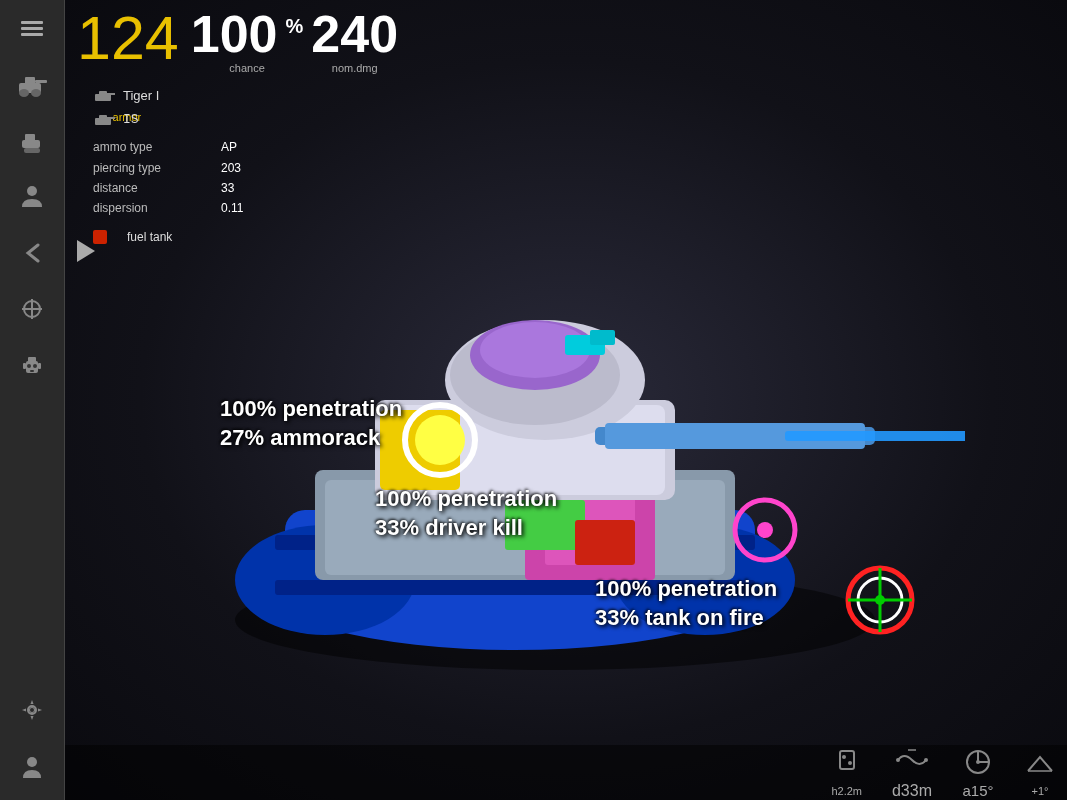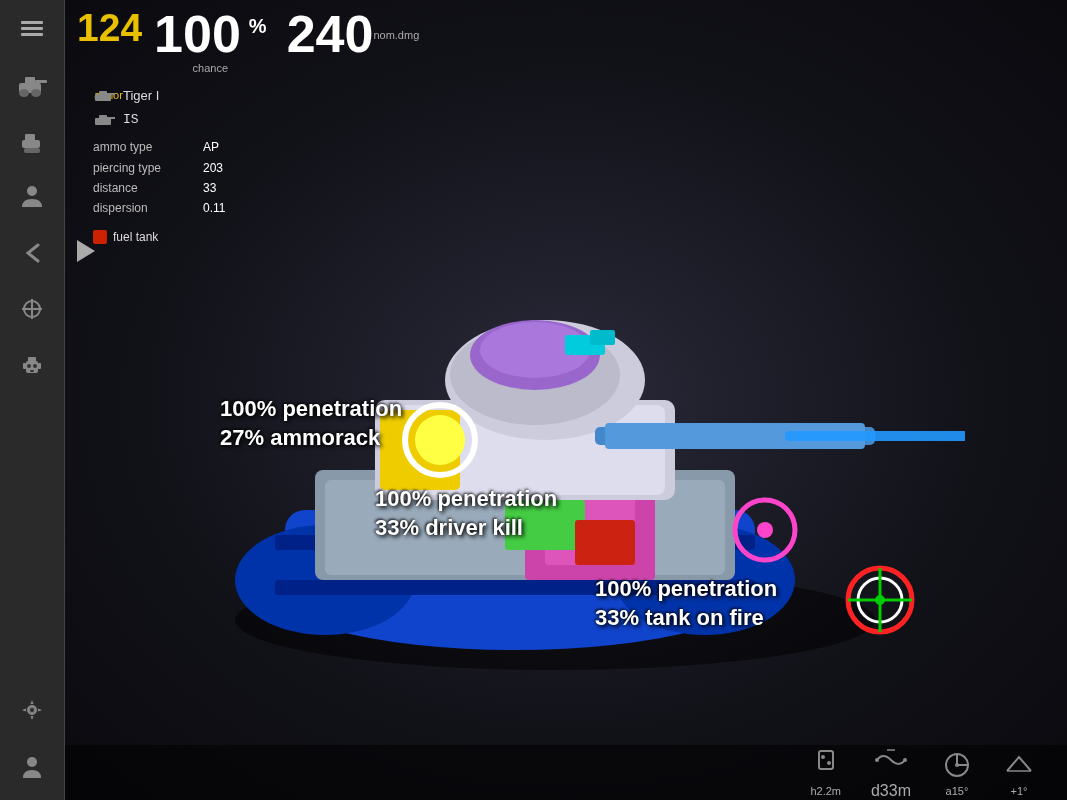--- a/index.html
+++ b/index.html
@@ -58,22 +58,22 @@
       top: 0;
       left: 0;
       right: 0;
       padding: 8px 12px;
       display: flex;
       align-items: flex-start;
       gap: 4px;
     }
 
     #armor-value {
-      font-size: 39px;
-      font-weight: bold;
+      font-size: 61px;
+      font-weight: normal;
       color: #e8c000;
       line-height: 1;
     }
     #armor-label {
       font-size: 11px;
       color: #e8c000;
       margin-top: 42px;
       margin-left: -2px;
     }
 
@@ -96,23 +96,23 @@
       vertical-align: super;
       line-height: 1;
     }
     #chance-label {
       font-size: 11px;
       color: #aaa;
       margin-top: 2px;
     }
 
     #nomdmg-group {
-      margin-left: 16px;
-      display: flex;
-      flex-direction: row;
+      margin-left: 4px;
+      display: flex;
+      flex-direction: column;
       align-items: center;
     }
     #nomdmg-value {
       font-size: 52px;
       font-weight: bold;
       color: #ffffff;
       line-height: 1;
     }
     #nomdmg-label {
       font-size: 11px;
@@ -136,29 +136,29 @@
       gap: 6px;
       margin-bottom: 2px;
       font-size: 13px;
     }
 
     .stats-table {
       margin-top: 6px;
     }
     .stats-row {
       display: flex;
-      gap: 10px;
+      gap: 28px;
     }
     .stats-key { color: #bbb; min-width: 100px; }
     .stats-val { color: #fff; }
 
     .fuel-legend {
       display: flex;
       align-items: center;
-      gap: 6px;
+      gap: 20px;
       margin-top: 8px;
     }
     .fuel-dot {
       width: 14px;
       height: 14px;
       background: #cc2200;
       border-radius: 2px;
     }
 
     
@@ -189,21 +189,21 @@
     #hud-bottom {
       position: absolute;
       bottom: 0;
       right: 0;
       left: 0;
       height: 55px;
       background: rgba(0,0,0,0.5);
       display: flex;
       align-items: center;
       justify-content: flex-end;
-      padding-right: 32px;
+      padding-right: 11px;
       gap: 30px;
     }
 
     .hud-bottom-item {
       display: flex;
       flex-direction: column;
       align-items: center;
       color: #aaa;
       font-size: 11px;
     }
@@ -461,21 +461,21 @@
     </div>
     <div class="hud-bottom-item">
       <span class="hud-bottom-icon">
         <svg width="32" height="28" viewBox="0 0 32 28">
           <circle cx="16" cy="16" r="11" fill="none" stroke="#888" stroke-width="2"></circle>
           <line x1="16" y1="16" x2="16" y2="5" stroke="#888" stroke-width="2"></line>
           <line x1="16" y1="16" x2="26" y2="16" stroke="#888" stroke-width="2"></line>
           <circle cx="16" cy="16" r="2" fill="#888"></circle>
         </svg>
       </span>
-      <span style="color:#aaa;font-size:11px;">a15°</span>
+      <span style="color:#aaa;font-size:15px;">a15°</span>
     </div>
     <div class="hud-bottom-item">
       <span class="hud-bottom-icon">
         <svg width="32" height="28" viewBox="0 0 32 28">
           <path d="M4 22 L16 8 L28 22" fill="none" stroke="#888" stroke-width="2"></path>
           <line x1="4" y1="22" x2="28" y2="22" stroke="#888" stroke-width="1.5"></line>
         </svg>
       </span>
       <span style="color:#aaa;font-size:11px;">+1°</span>
     </div>

